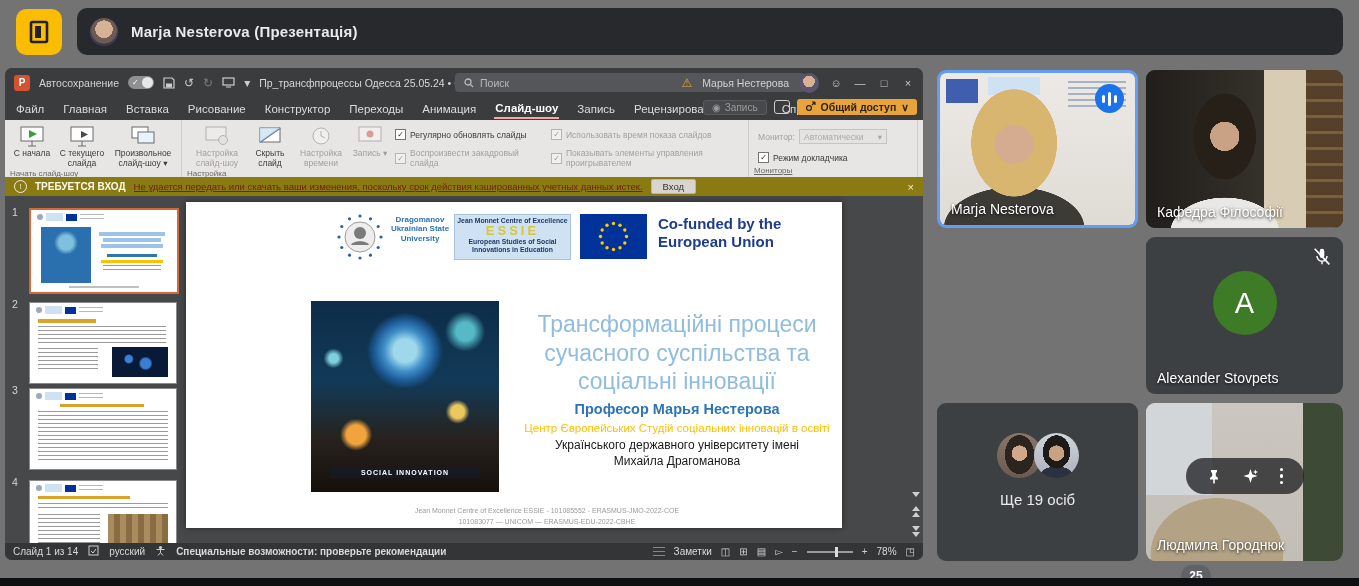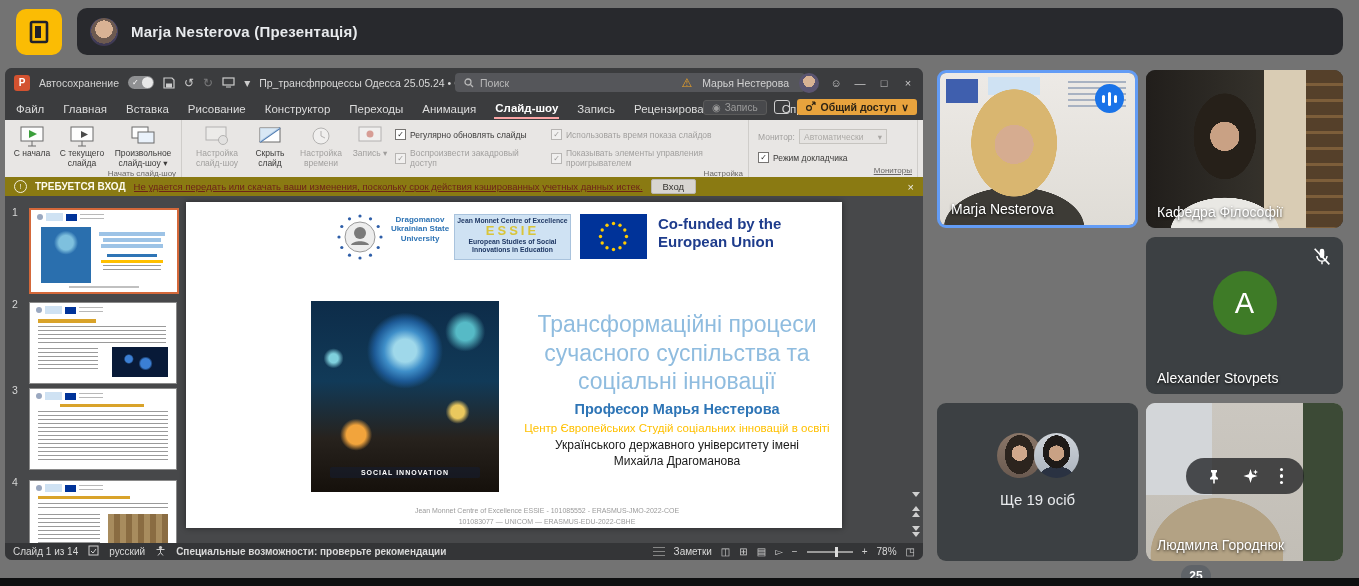--- a/index.html
+++ b/index.html
@@ -43,21 +43,21 @@
   .mb-right{position:absolute;right:6px;top:31px;display:flex;align-items:center;gap:7px;}
   .rec-btn{background:#48494c;color:#9b9b9b;font-size:10px;border:1px solid #5a5a5a;border-radius:3px;
            padding:1px 8px;display:flex;gap:4px;align-items:center;}
   .share-btn{background:#e8a33d;color:#2b2214;font-size:10.5px;font-weight:700;border-radius:3px;
              padding:2px 8px;display:flex;gap:5px;align-items:flex-start;}
   .comment-ic{width:14px;height:12px;border:1.5px solid #cfcfcf;border-radius:3px;}
   
   .ppt-ribbon{left:0;top:52px;width:918px;height:57px;background:#e8e6e4;display:flex;color:#3b3a39;}
   .rgroup{display:flex;flex-direction:column;border-right:1px solid #cfcdca;padding:2px 5px 0;box-sizing:border-box;}
   .rg-content{display:flex;flex:1;align-items:flex-start;}
-  .rg-label{font-size:8px;color:#6a6866;text-align:right;padding:1px 0 2px;text-decoration:underline;}
+  .rg-label{font-size:8px;color:#6a6866;text-align:left;padding:1px 0 2px;text-decoration:underline;}
   .bigbtn{display:flex;flex-direction:column;align-items:center;text-align:center;font-size:8.5px;
           line-height:1.12;gap:2px;padding:3px 3px 0;}
   .bigbtn svg{display:block;}
   .dis{opacity:.42;}
   .chkcol{display:flex;flex-direction:column;gap:8px;padding:7px 4px 0;font-size:8.5px;}
   .chkrow{display:flex;align-items:center;gap:4px;}
   .cbox{width:9px;height:9px;border:1px solid #767472;background:#fff;font-size:8px;line-height:9px;
         text-align:center;color:#2b2b2b;flex:0 0 auto;}
   .ddown{width:88px;height:15px;background:#e3e1df;border:1px solid #99978f;font-size:8.5px;color:#55524e;
          display:flex;align-items:center;justify-content:space-between;padding:0 4px;box-sizing:border-box;}
@@ -296,21 +296,21 @@
               </svg>
             <span><span>Запись</span> <span>▾</span></span>
           </div>
           <div class="chkcol" style="width:148px">
             <div class="chkrow">
               <span class="cbox">✓</span>
               <span>Регулярно обновлять слайды</span>
             </div>
             <div class="chkrow dis">
               <span class="cbox">✓</span>
-              <span>Воспроизвести закадровый доступ</span>
+              <span>Воспроизвести закадровый слайда</span>
             </div>
           </div>
           <div class="chkcol" style="width:188px">
             <div class="chkrow dis">
               <span class="cbox">✓</span>
               <span>Использовать время показа слайдов</span>
             </div>
             <div class="chkrow dis">
               <span class="cbox">✓</span>
               <span>Показывать элементы управления проигрывателем</span>

